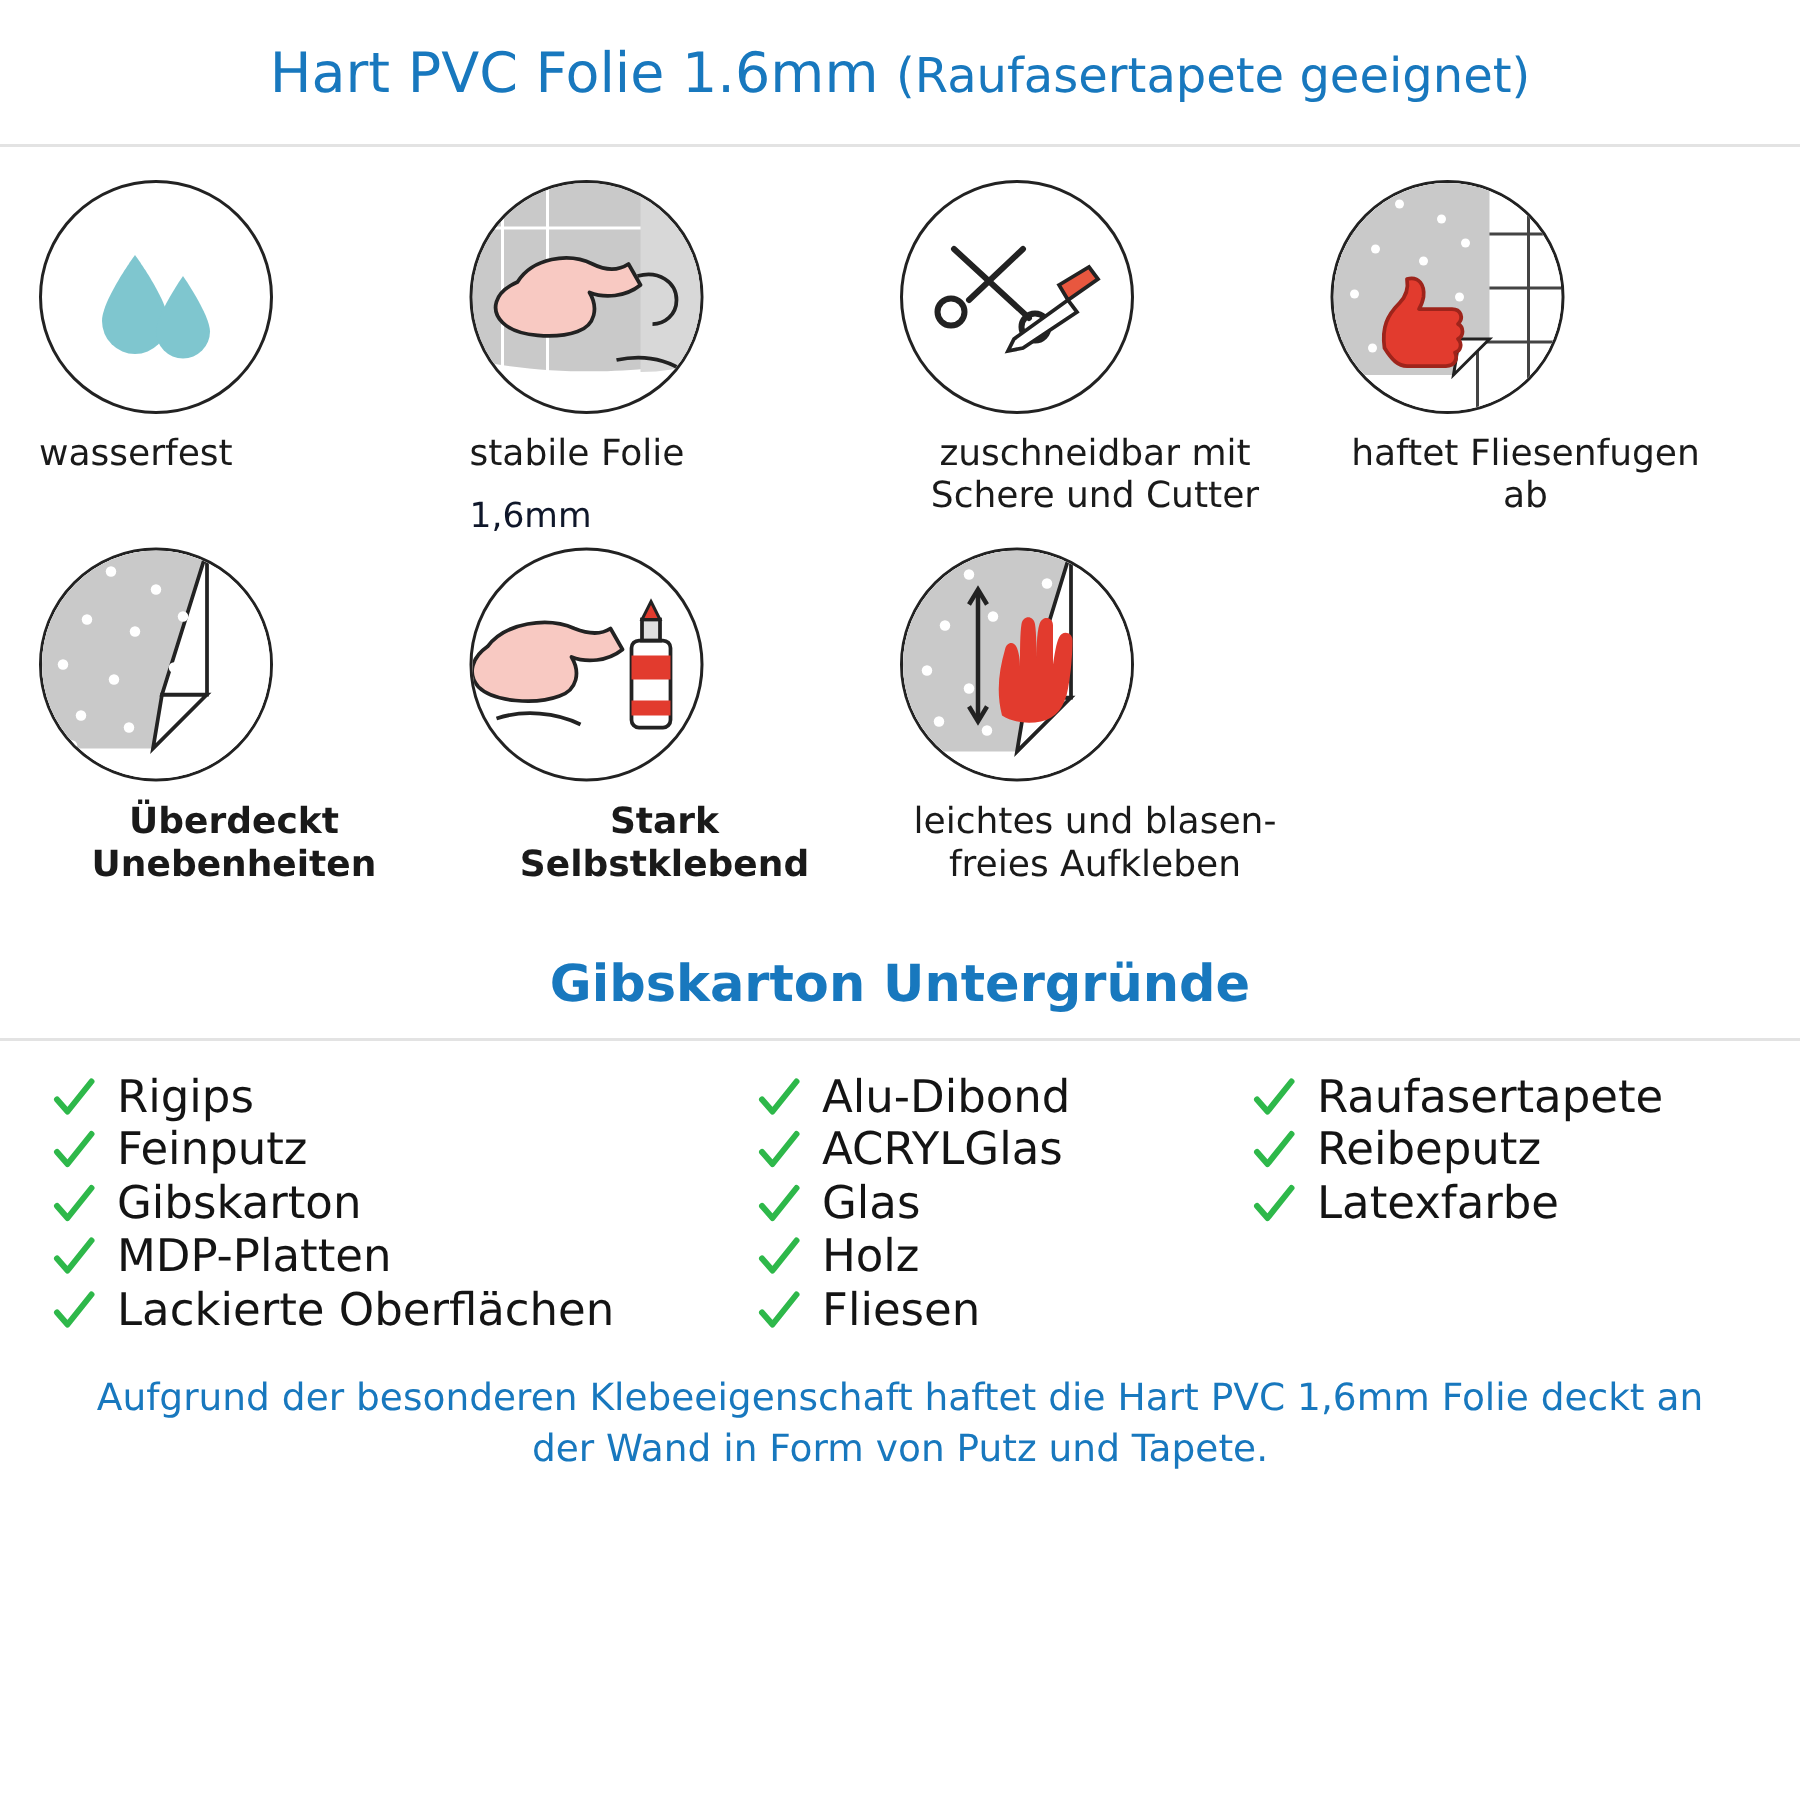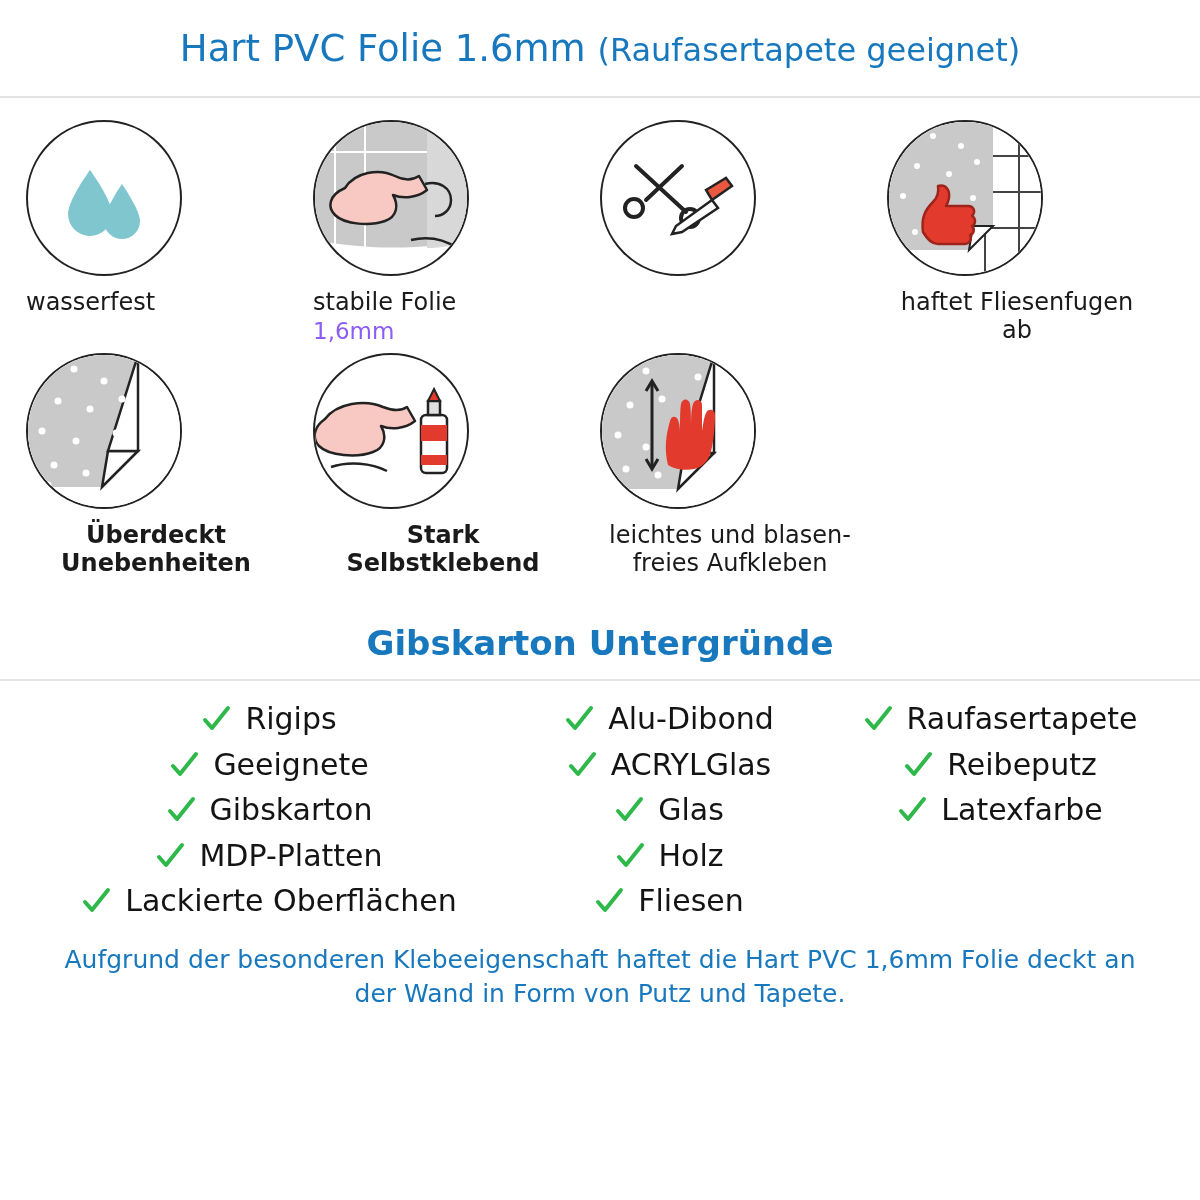--- a/index.html
+++ b/index.html
@@ -72,23 +72,23 @@
     text-align: center;
     font-size: 24px;
     line-height: 1.18;
     color: #1a1a1a;
     max-width: 260px;
   }
   .feature-label.bold {
     font-weight: bold;
   }
   .feature-sub {
-    color: #8b5cf6;
+    color: #0f172a;
     font-size: 23px;
-    margin-top: 2px;
+    margin-top: 15px;
   }
 
   
   .section-title-wrap {
     margin-top: 46px;
     text-align: center;
     padding-bottom: 16px;
     border-bottom: 2px solid #e3e3e3;
   }
   .section-title {
@@ -99,22 +99,21 @@
 
   
   .substrates {
     padding: 22px 34px 0 34px;
     display: grid;
     grid-template-columns: 470px 330px auto;
   }
   .col {
     display: flex;
     flex-direction: column;
-    gap: 14px;
-    align-items: center;
+    gap: 4px;
   }
   .sub-item {
     display: flex;
     align-items: center;
     gap: 14px;
     font-size: 30px;
     color: #141414;
     line-height: 1.05;
   }
   .check {
@@ -185,20 +184,21 @@
           <g stroke="#222" stroke-width="4" fill="none" stroke-linecap="round">
             <path d="M34 44 L84 90"></path>
             <path d="M80 44 L44 78"></path>
             <circle cx="32" cy="86" r="9"></circle>
             <circle cx="88" cy="96" r="9"></circle>
           </g>
           <path d="M104 68 L124 56 L130 64 L110 78 Z" fill="#e8573f" stroke="#222" stroke-width="2.5"></path>
           <path d="M110 78 L74 104 L70 112 L80 110 L116 86 Z" fill="#ffffff" stroke="#222" stroke-width="2.5"></path>
         </svg>
       </div>
+      <div class="feature-label">zuschneidbar mit Schere und Cutter</div>
     </div>
 
     <div class="feature">
       <div class="circle">
         <svg width="152" height="152" viewBox="0 0 152 152">
           <rect x="0" y="0" width="152" height="152" fill="#ffffff"></rect>
           <g stroke="#444" stroke-width="2" fill="none">
             <line x1="96" y1="0" x2="96" y2="152"></line>
             <line x1="130" y1="0" x2="130" y2="152"></line>
             <line x1="0" y1="34" x2="152" y2="34"></line>
@@ -309,21 +309,21 @@
       <div class="sub-item">
         <svg class="check" viewBox="0 0 30 30">
             <path d="M4 16 L11 24 L27 4" fill="none" stroke="#2eb84a" stroke-width="4" stroke-linecap="round" stroke-linejoin="round"></path>
           </svg>
         <span>Rigips</span>
       </div>
       <div class="sub-item">
         <svg class="check" viewBox="0 0 30 30">
             <path d="M4 16 L11 24 L27 4" fill="none" stroke="#2eb84a" stroke-width="4" stroke-linecap="round" stroke-linejoin="round"></path>
           </svg>
-        <span>Geeignete</span>
+        <span>Feinputz</span>
       </div>
       <div class="sub-item">
         <svg class="check" viewBox="0 0 30 30">
             <path d="M4 16 L11 24 L27 4" fill="none" stroke="#2eb84a" stroke-width="4" stroke-linecap="round" stroke-linejoin="round"></path>
           </svg>
         <span>Gibskarton</span>
       </div>
       <div class="sub-item">
         <svg class="check" viewBox="0 0 30 30">
             <path d="M4 16 L11 24 L27 4" fill="none" stroke="#2eb84a" stroke-width="4" stroke-linecap="round" stroke-linejoin="round"></path>

